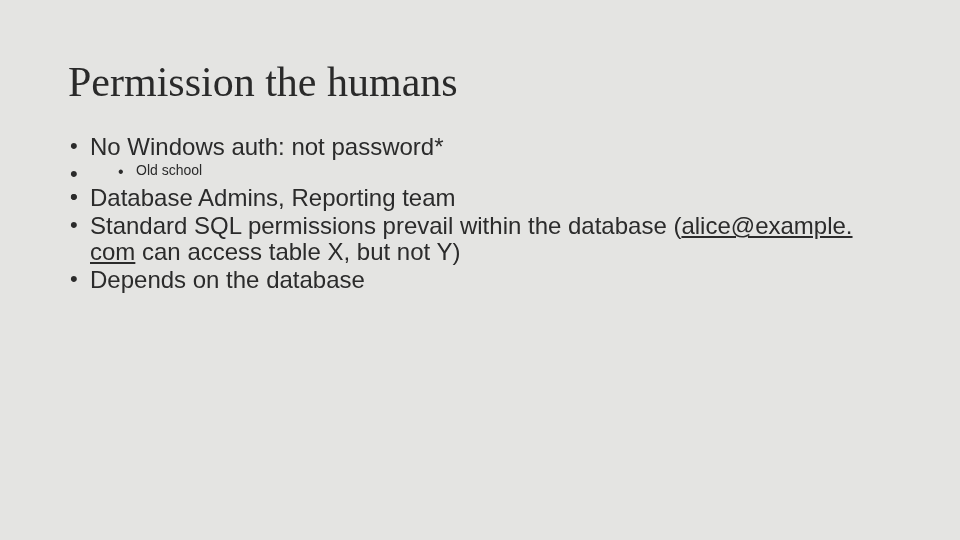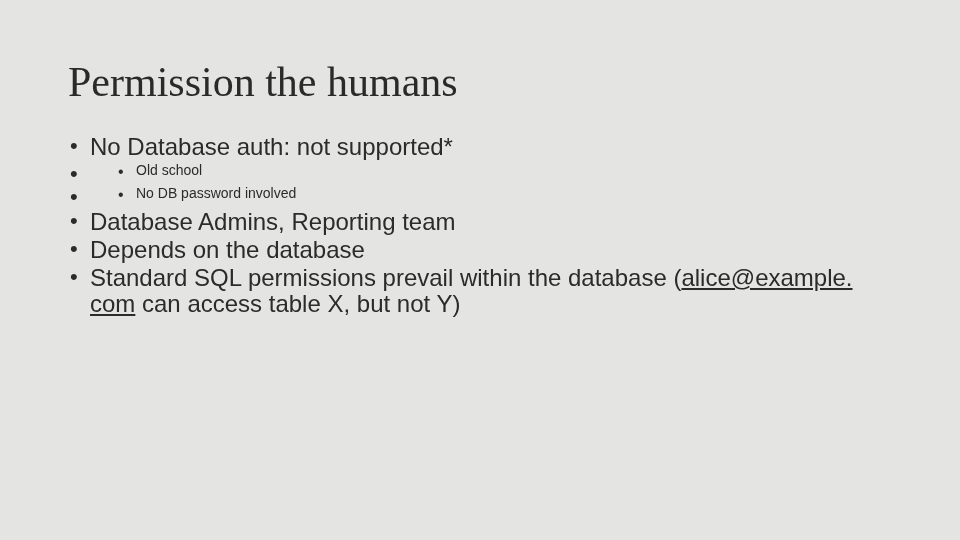--- a/index.html
+++ b/index.html
@@ -69,34 +69,31 @@
     color: #2b2b2b;
   }
 </style>
 </head>
 <body>
 
 <div class="slide">
   <h1 class="title">Permission the humans</h1>
 
   <ul class="top">
-    <li>No Database auth: not supported*</li>
+    <li>No Windows auth: not password*</li>
 
     <li>
       <ul class="sub">
         <li>Old school</li>
       </ul>
     </li>
 
     <li>
-      <ul class="sub">
-        <li>No DB password involved</li>
-      </ul>
     </li>
 
     <li>Database Admins, Reporting team</li>
-    <li>Depends on the database</li>
-
     <li>
       <span>Standard SQL permissions prevail within the database (</span><span class="email">alice@example. com</span><span> can access table X, but not Y)</span>
     </li>
+
+    <li>Depends on the database</li>
   </ul>
 </div>
 
 </body></html>

